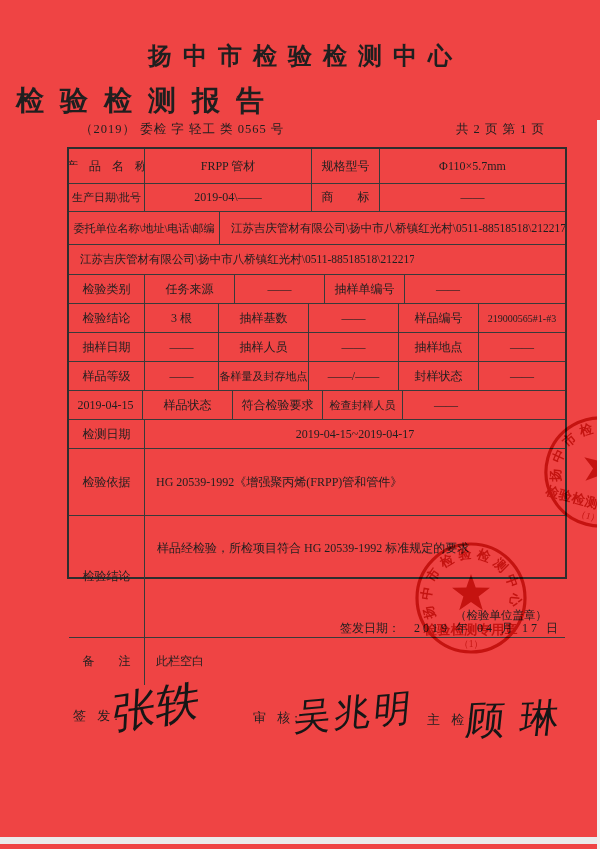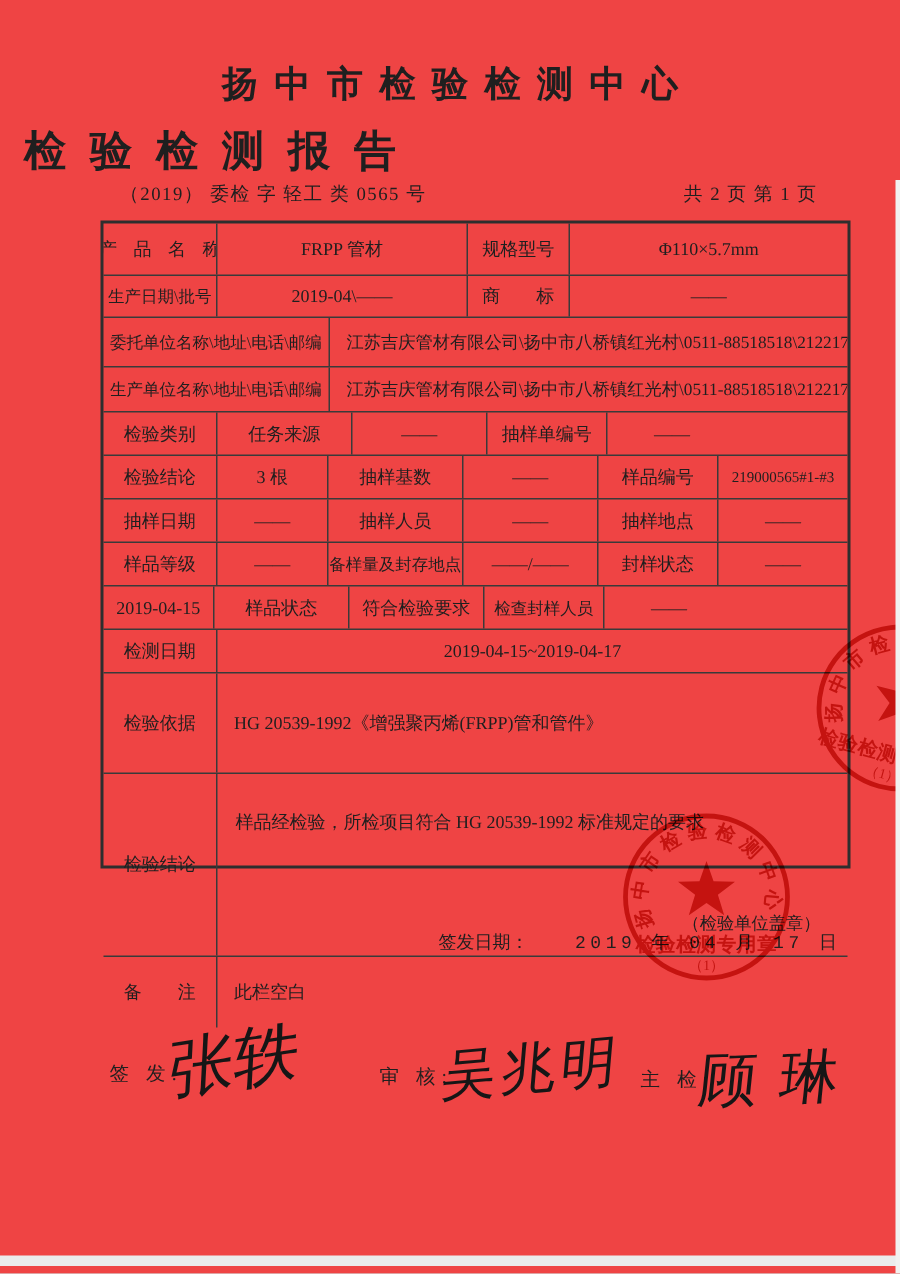--- a/index.html
+++ b/index.html
@@ -52,21 +52,21 @@
   .w76{width:76px}.w167{width:167px}.w68{width:68px}.w185{width:185px}
   .w151{width:151px}.w345{width:345px}.w74{width:74px}.w90{width:90px}
   .w80{width:80px}.w86{width:86px}.w420{width:420px}
   .left{justify-content:flex-start;padding-left:11px;}
   .fs11{font-size:11px}.fs115{font-size:11.5px}.fs10{font-size:10px}
   .sp1{letter-spacing:4px;text-indent:4px;}
   
   .concl{position:relative;}
   .concl-main{position:absolute;top:24px;left:12px;font-size:12px;white-space:nowrap;}
   .seal-note{position:absolute;top:92px;right:18px;font-size:11.5px;text-align:center;}
-  .issue-line{position:absolute;top:104px;right:4px;display:flex;gap:31px;font-size:12px;font-family:Liberation Mono, monospace;}
+  .issue-line{position:absolute;top:104px;right:4px;display:flex;gap:14px;font-size:12px;}
   .issue-date{letter-spacing:3px;}
   
   .sig-label{
     position:absolute;font-size:13px;letter-spacing:4px;white-space:nowrap;
   }
   .sig-name{
     position:absolute;font-family:"DejaVu Sans","Liberation Sans",sans-serif;
     color:#161616;white-space:nowrap;font-weight:500;
   }
   .sig-n1{left:112px;top:678px;font-size:44px;transform:rotate(-9deg) skewX(-12deg);}
@@ -111,21 +111,20 @@
       <span class="cell lab w68">商　　标</span>
       <span class="cell w185 nr">——</span>
     </div>
 
     <div class="row h33">
       <span class="cell lab w151 fs11">委托单位名称\地址\电话\邮编</span>
       <span class="cell w345 nr left fs115">江苏吉庆管材有限公司\扬中市八桥镇红光村\0511-88518518\212217</span>
     </div>
 
     <div class="row h30">
-      <span class="cell lab w151 fs11">生产单位名称\地址\电话\邮编</span>
       <span class="cell w345 nr left fs115">江苏吉庆管材有限公司\扬中市八桥镇红光村\0511-88518518\212217</span>
     </div>
 
     <div class="row h29">
       <span class="cell lab w76">检验类别</span>
       <span class="cell lab w90">任务来源</span>
       <span class="cell w90">——</span>
       <span class="cell lab w80">抽样单编号</span>
       <span class="cell w86 nr">——</span>
     </div>

